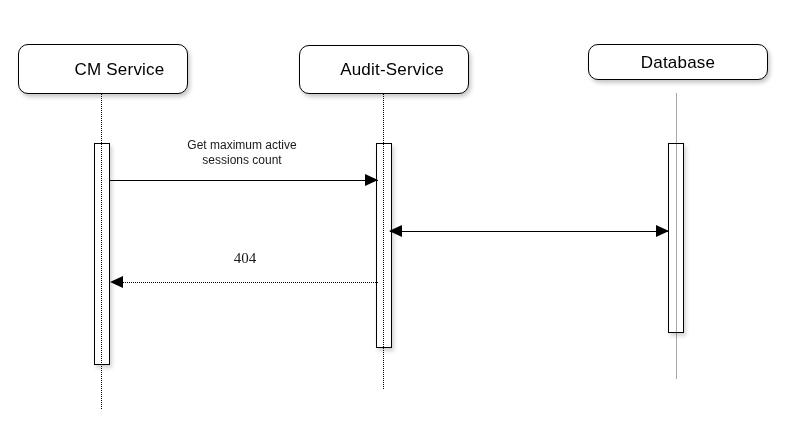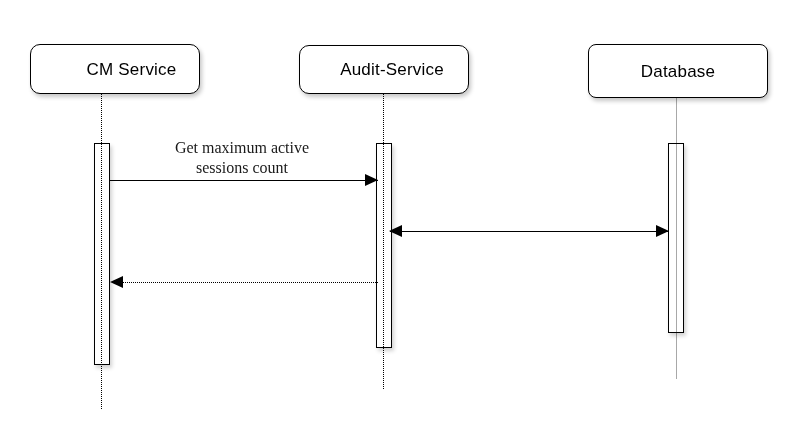--- a/index.html
+++ b/index.html
@@ -80,68 +80,69 @@
     border-right: 13px solid #000000;
   }
   .msg-label {
     position: absolute;
     text-align: center;
     color: #1a1a1a;
     line-height: 1.28;
     white-space: pre-line;
   }
   .msg-label.sans {
-    font-family: Liberation Serif, serif;
-    font-size: 16px;
+    font-family: Liberation Sans, sans-serif;
+    font-size: 12px;
   }
   .msg-label.serif {
     font-family: "Liberation Serif", serif;
     font-size: 15px;
   }
 </style>
 </head>
 <body>
 
 <div id="canvas">
 
   <div class="lifeline-line dotted" style="left:101px; top:94px; height:315px;"></div>
 
   <div class="activation" style="left:94px; top:143px; width:16px; height:222px;"></div>
 
-  <div class="lifeline-box" style="left:30px; top:44px; width:170px; height:50px;padding-left:33px;">
+  <div class="lifeline-box" style="left:18px; top:44px; width:170px; height:50px;padding-left:33px;">
     <span class="label">CM Service</span>
   </div>
 
   <div class="lifeline-line dotted" style="left:383px; top:94px; height:295px;"></div>
 
   <div class="activation" style="left:376px; top:143px; width:16px; height:205px;"></div>
 
   <div class="lifeline-box" style="left:299px; top:45px; width:170px; height:49px;padding-left:16px;">
     <span class="label">Audit-Service</span>
   </div>
 
   <div class="lifeline-line solid" style="left:676px; top:93px; height:286px;"></div>
 
   <div class="activation" style="left:668px; top:143px; width:16px; height:190px;"></div>
 
-  <div class="lifeline-box" style="left:588px; top:44px; width:180px; height:54px;border-radius:8px;">
+  <div class="lifeline-box" style="left:588px; top:44px; width:180px; height:36px;">
     <span class="label">Database</span>
   </div>
 
   <div class="msg-label sans" style="left:142px; top:138px; width:200px;">Get maximum active
 sessions count</div>
 
   <div class="msg-line solid" style="left:110px; top:180px; width:268px;"></div>
 
   <div class="arrowhead right" style="left:365px; top:174px;"></div>
 
   <div class="msg-line solid" style="left:390px; top:231px; width:278px;"></div>
 
   <div class="arrowhead left" style="left:389px; top:225px;"></div>
 
   <div class="arrowhead right" style="left:656px; top:225px;"></div>
 
+  <div class="msg-label serif" style="left:195px; top:249px; width:100px;">404</div>
 
   <div class="msg-line dotted" style="left:112px; top:282px; width:266px;"></div>
 
   <div class="arrowhead left" style="left:110px; top:276px;"></div>
 
 </div>
 
 </body></html>

